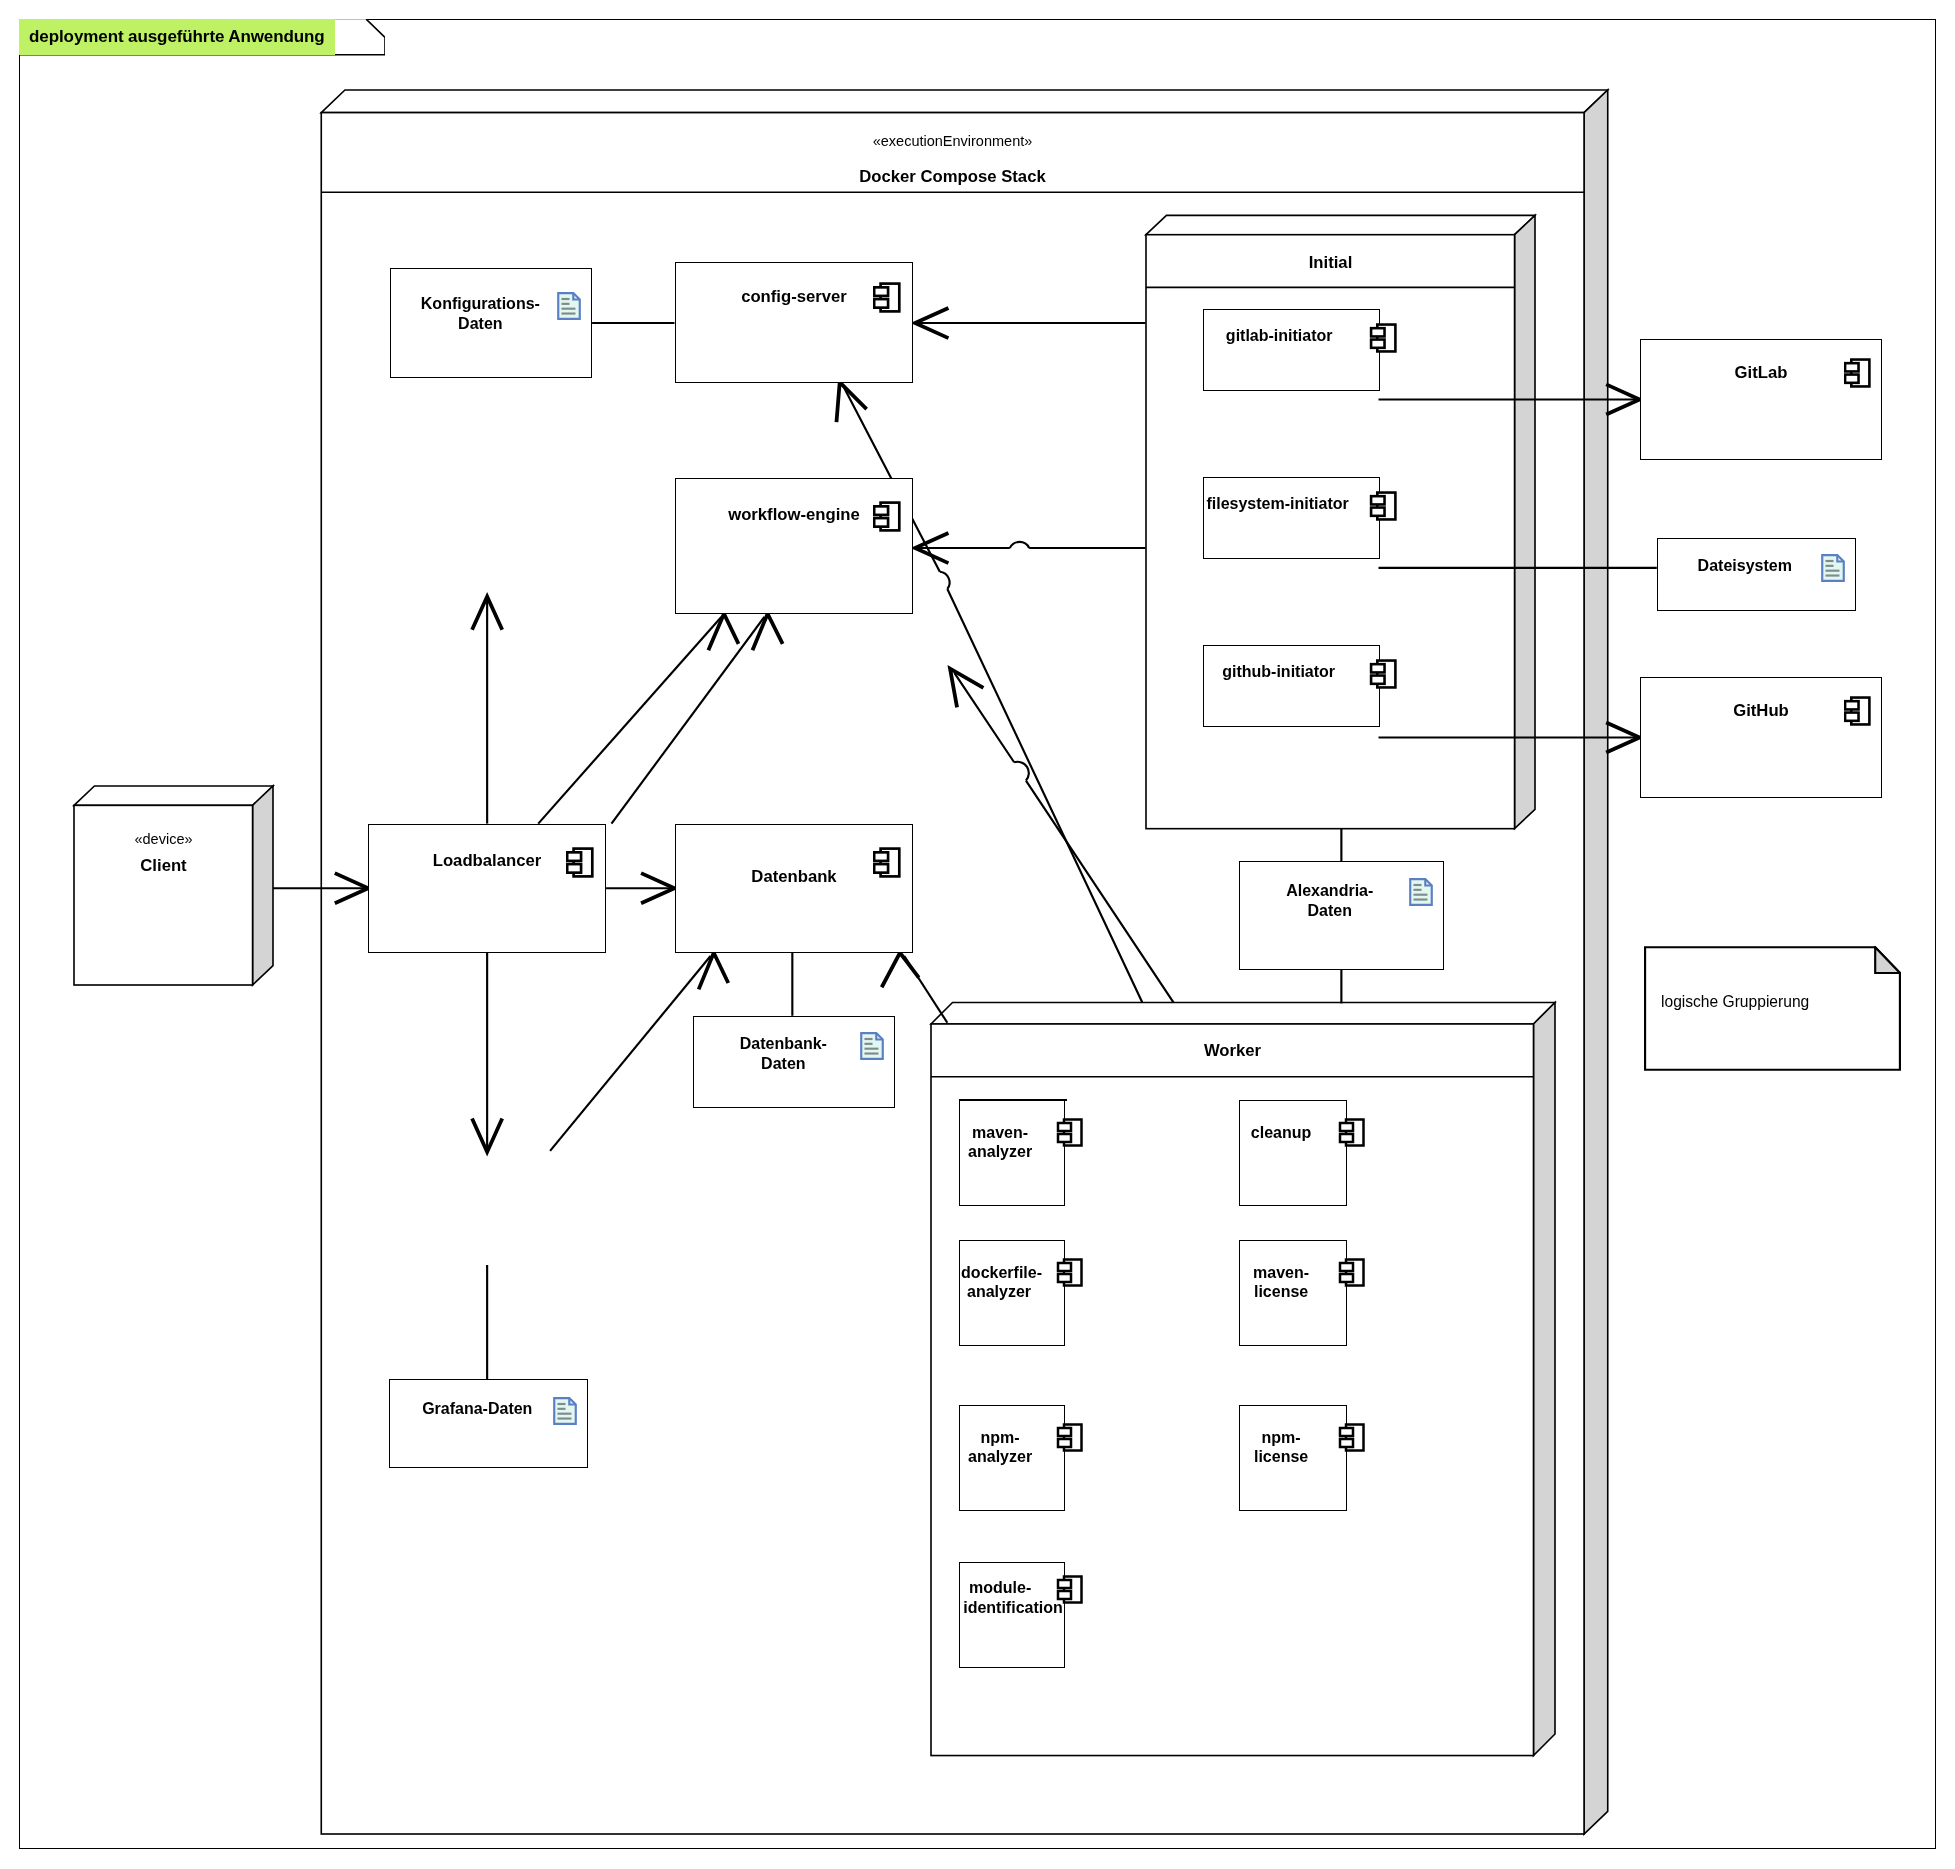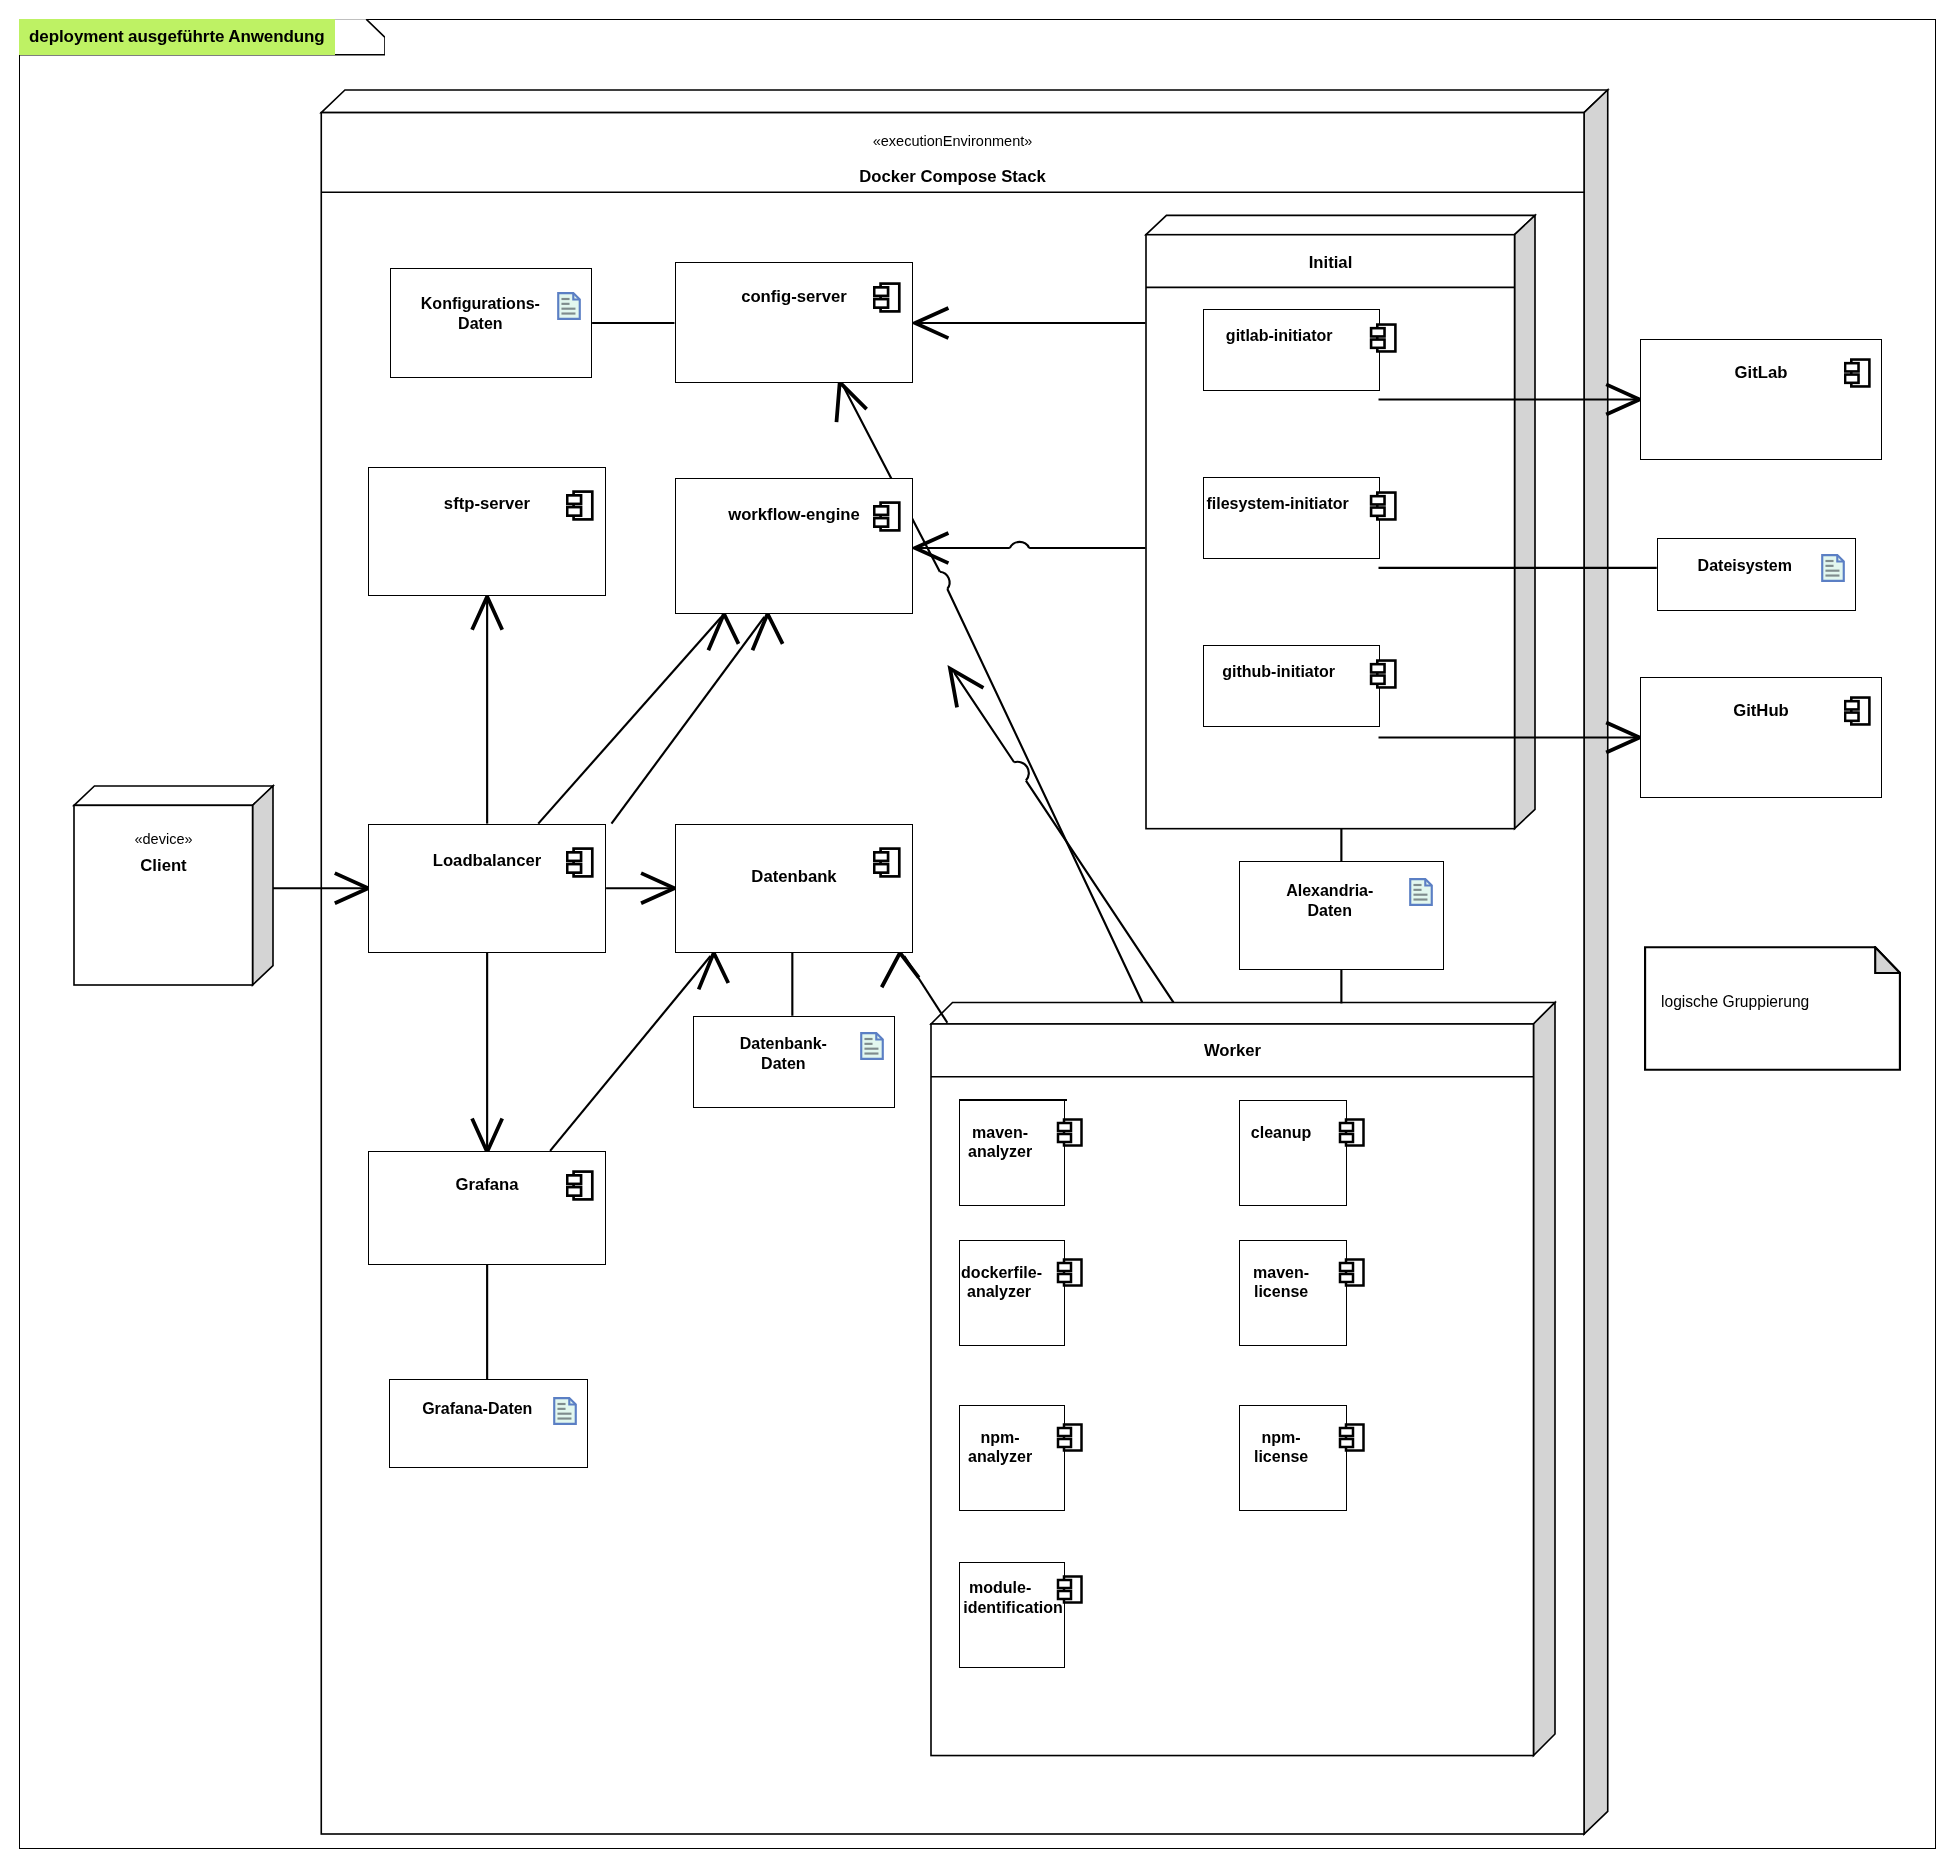--- a/index.html
+++ b/index.html
@@ -172,30 +172,20 @@
     <div class="box-title" style="top:24px; font-size:16.7px;">config-server</div>
     <div class="comp-icon" style="right:10.8px; top:19.4px;">
       <svg width="28" height="31" viewBox="0 0 52 58">
         <rect x="14" y="3" width="35" height="52" fill="#fff" stroke="#000" stroke-width="5"></rect>
         <rect x="2" y="10" width="26" height="16" fill="#fff" stroke="#000" stroke-width="5"></rect>
         <rect x="2" y="32" width="26" height="16" fill="#fff" stroke="#000" stroke-width="5"></rect>
       </svg>
     </div>
   </div>
 
-  <div class="box" style="left:368px; top:467px; width:238px; height:129px; z-index:5;">
-    <div class="box-title" style="top:26px; font-size:16.7px;">sftp-server</div>
-    <div class="comp-icon" style="right:10.8px; top:21.5px;">
-      <svg width="28" height="31" viewBox="0 0 52 58">
-        <rect x="14" y="3" width="35" height="52" fill="#fff" stroke="#000" stroke-width="5"></rect>
-        <rect x="2" y="10" width="26" height="16" fill="#fff" stroke="#000" stroke-width="5"></rect>
-        <rect x="2" y="32" width="26" height="16" fill="#fff" stroke="#000" stroke-width="5"></rect>
-      </svg>
-    </div>
-  </div>
 
   <div class="box" style="left:368px; top:824px; width:238px; height:129px; z-index:5;">
     <div class="box-title" style="top:26px; font-size:16.7px;">Loadbalancer</div>
     <div class="comp-icon" style="right:10.8px; top:21.5px;">
       <svg width="28" height="31" viewBox="0 0 52 58">
         <rect x="14" y="3" width="35" height="52" fill="#fff" stroke="#000" stroke-width="5"></rect>
         <rect x="2" y="10" width="26" height="16" fill="#fff" stroke="#000" stroke-width="5"></rect>
         <rect x="2" y="32" width="26" height="16" fill="#fff" stroke="#000" stroke-width="5"></rect>
       </svg>
     </div>
@@ -231,30 +221,20 @@
         <path d="M2,2 L30,2 L42,14 L42,50 L2,50 Z" fill="#e2f7ef" stroke="#5b7fc4" stroke-width="4"></path>
         <path d="M30,2 L30,14 L42,14" fill="none" stroke="#5b7fc4" stroke-width="4"></path>
         <rect x="8" y="11" width="15" height="4" fill="#7f8c8d"></rect>
         <rect x="8" y="20" width="15" height="4" fill="#7f8c8d"></rect>
         <rect x="8" y="29" width="26" height="4" fill="#7f8c8d"></rect>
         <rect x="8" y="38" width="26" height="4" fill="#7f8c8d"></rect>
       </svg>
     </div>
   </div>
 
-  <div class="box" style="left:368px; top:1151px; width:238px; height:114px; z-index:5;">
-    <div class="box-title" style="top:22.6px; font-size:16.7px;">Grafana</div>
-    <div class="comp-icon" style="right:10.8px; top:18.3px;">
-      <svg width="28" height="31" viewBox="0 0 52 58">
-        <rect x="14" y="3" width="35" height="52" fill="#fff" stroke="#000" stroke-width="5"></rect>
-        <rect x="2" y="10" width="26" height="16" fill="#fff" stroke="#000" stroke-width="5"></rect>
-        <rect x="2" y="32" width="26" height="16" fill="#fff" stroke="#000" stroke-width="5"></rect>
-      </svg>
-    </div>
-  </div>
 
   <div class="box" style="left:389px; top:1379px; width:199px; height:89px; z-index:5;">
     <div class="box-title" style="top:19.4px; font-size:16px; padding:0 30px 0 7.5px;">Grafana-Daten</div>
     <div class="art-icon" style="right:9.7px; top:17px;">
       <svg width="24" height="28" viewBox="0 0 44 52">
         <path d="M2,2 L30,2 L42,14 L42,50 L2,50 Z" fill="#e2f7ef" stroke="#5b7fc4" stroke-width="4"></path>
         <path d="M30,2 L30,14 L42,14" fill="none" stroke="#5b7fc4" stroke-width="4"></path>
         <rect x="8" y="11" width="15" height="4" fill="#7f8c8d"></rect>
         <rect x="8" y="20" width="15" height="4" fill="#7f8c8d"></rect>
         <rect x="8" y="29" width="26" height="4" fill="#7f8c8d"></rect>

